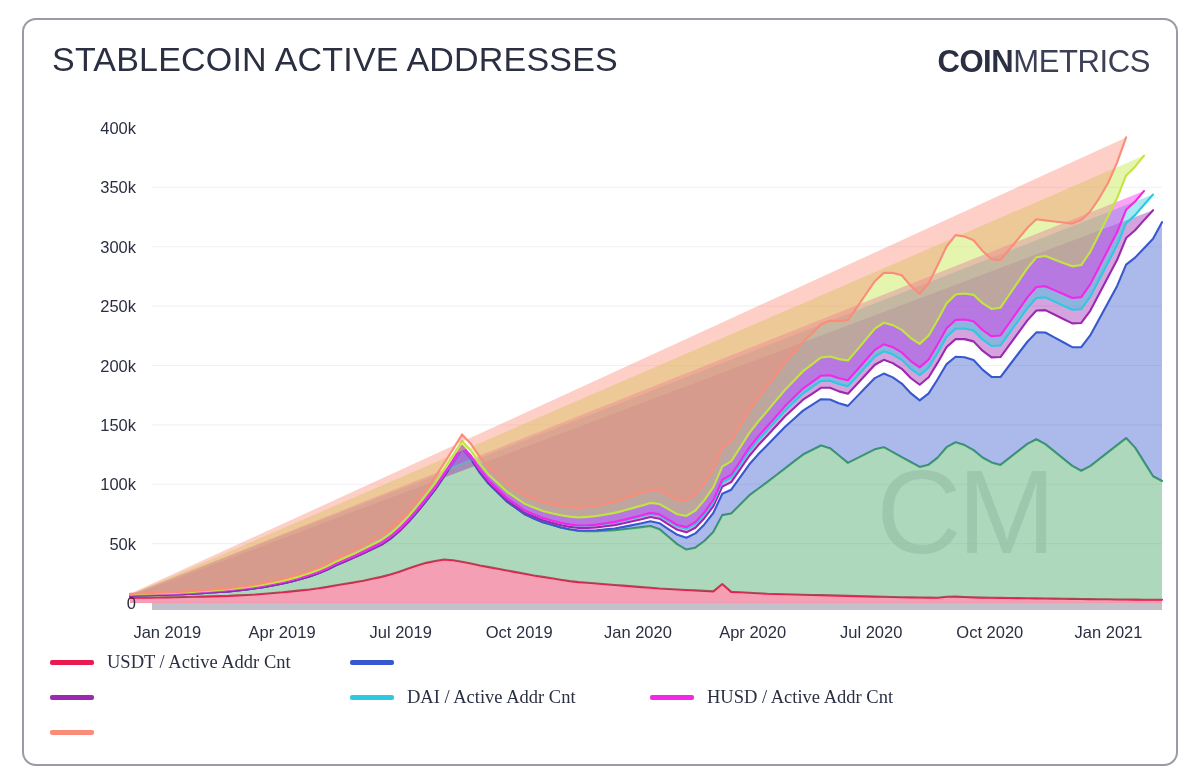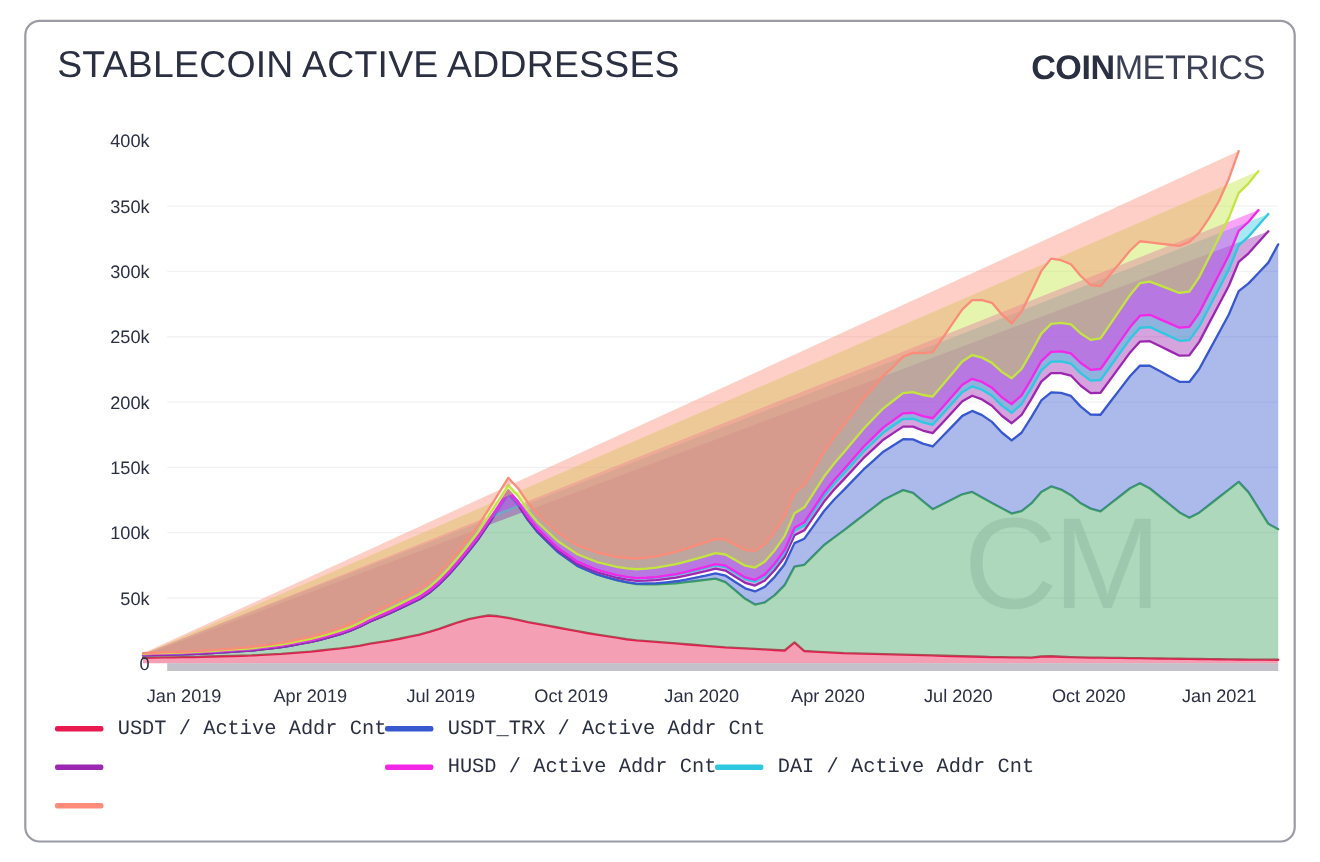--- a/index.html
+++ b/index.html
@@ -65,21 +65,21 @@
   .legend-item { display: flex; align-items: center; white-space: nowrap; }
   .legend-item.col0 { width: 300px; }
   .legend-item.col1 { width: 300px; }
   .legend-item.col2 { width: 300px; }
   .swatch {
     width: 44px; height: 5px; border-radius: 2px;
     margin-right: 13px; flex: none;
   }
   .legend-label {
     font-size: 18.5px; color: #2b2f42;
-    font-family: Liberation Mono, monospace;
+    font-family: Liberation Serif, serif;
     text-align: right;
   }
 </style>
 </head>
 <body>
 
 <div id="card">
 
   <div id="header">
     <div id="chart-title">STABLECOIN ACTIVE ADDRESSES</div>
@@ -136,34 +136,33 @@
   </div>
 
   <div id="legend">
     <div class="legend-row">
       <div class="legend-item col0">
         <span class="swatch" style="background: rgb(232, 26, 79);"></span>
         <span class="legend-label">USDT / Active Addr Cnt</span>
       </div>
       <div class="legend-item col2">
         <span class="swatch" style="background: rgb(56, 88, 208);"></span>
-        <span class="legend-label">USDT_TRX / Active Addr Cnt</span>
       </div>
     </div>
     <div class="legend-row">
       <div class="legend-item col0">
         <span class="swatch" style="background: rgb(156, 39, 176);"></span>
       </div>
+      <div class="legend-item col1">
+        <span class="swatch" style="background: rgb(46, 200, 224);"></span>
+        <span class="legend-label">DAI / Active Addr Cnt</span>
+      </div>
       <div class="legend-item col2">
         <span class="swatch" style="background: rgb(244, 38, 232);"></span>
         <span class="legend-label">HUSD / Active Addr Cnt</span>
-      </div>
-      <div class="legend-item col1">
-        <span class="swatch" style="background: rgb(46, 200, 224);"></span>
-        <span class="legend-label">DAI / Active Addr Cnt</span>
       </div>
     </div>
     <div class="legend-row">
       <div class="legend-item col1">
         <span class="swatch" style="background: rgb(251, 140, 122);"></span>
       </div>
       <div class="legend-item col2"></div>
     </div>
   </div>
 

